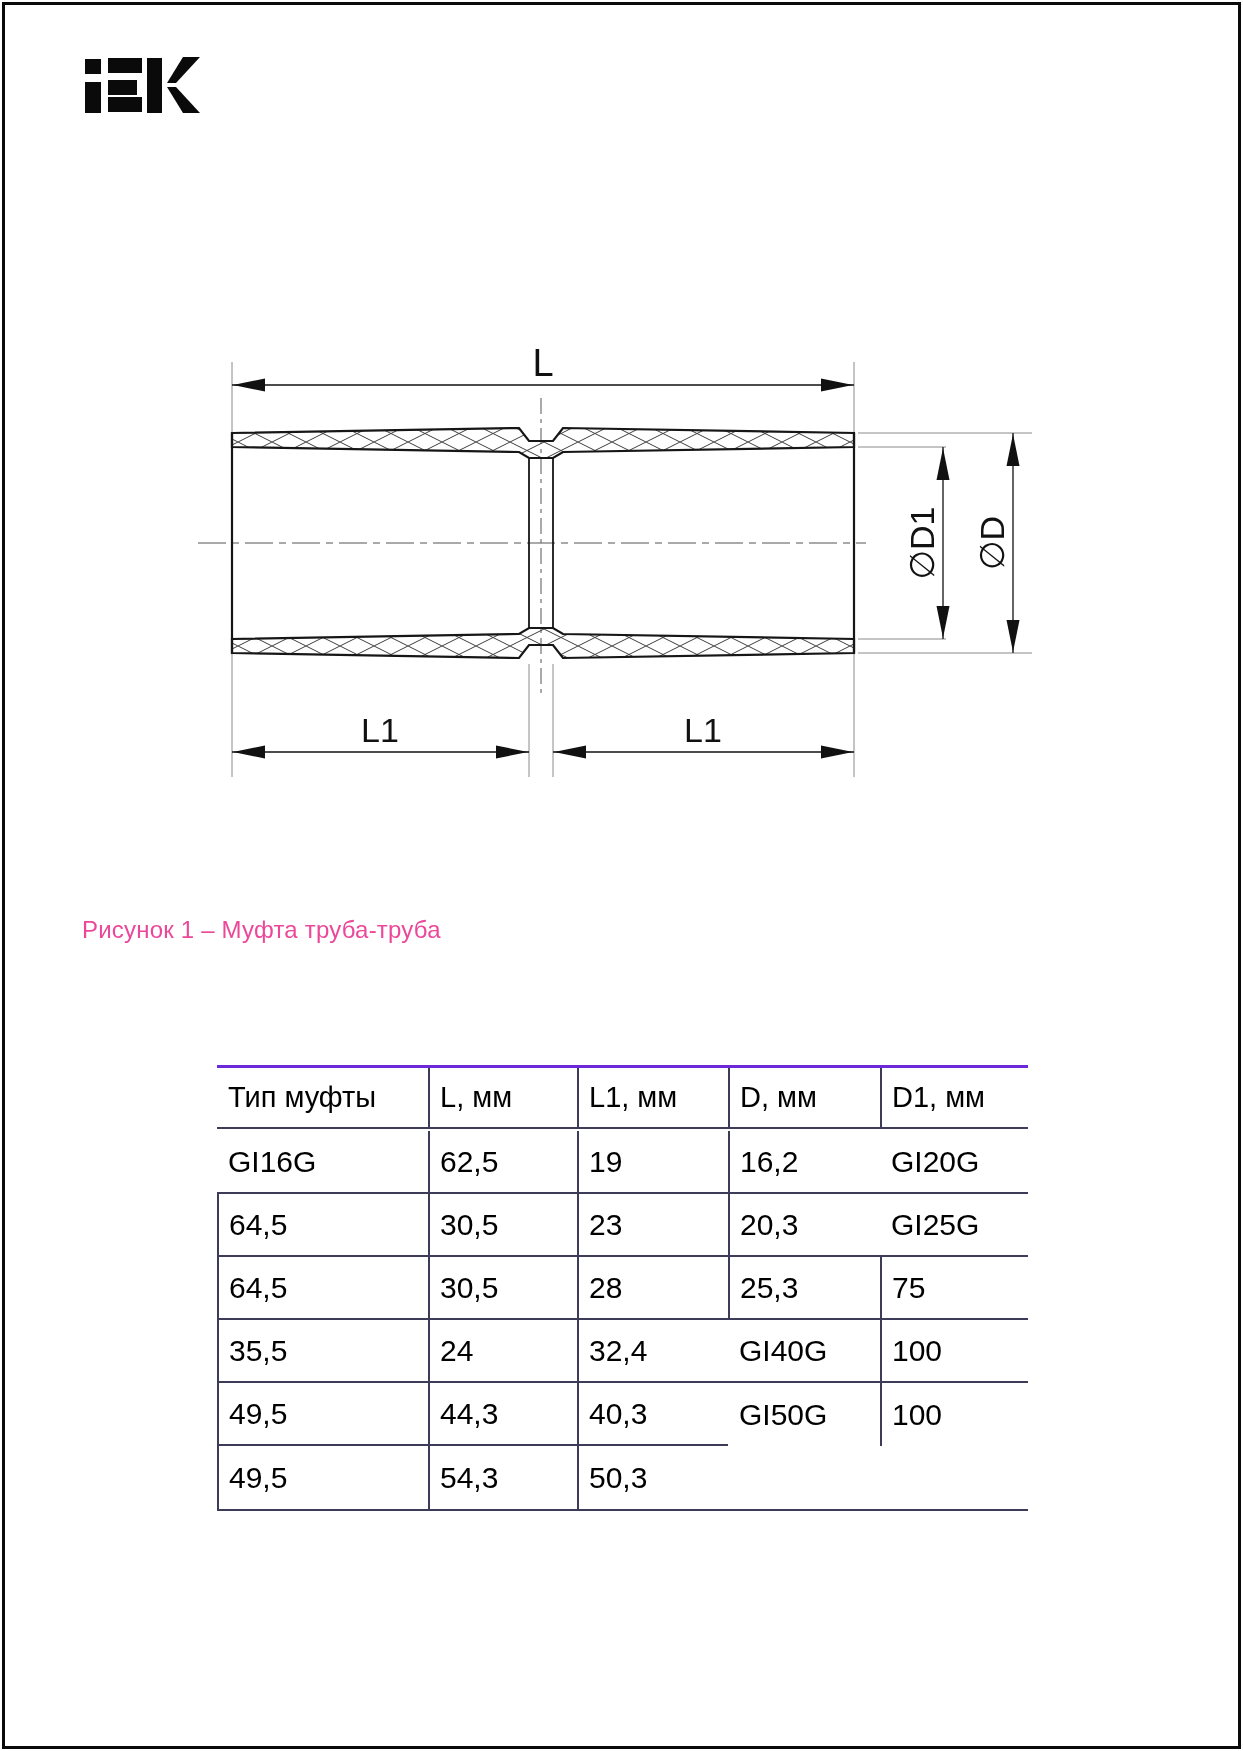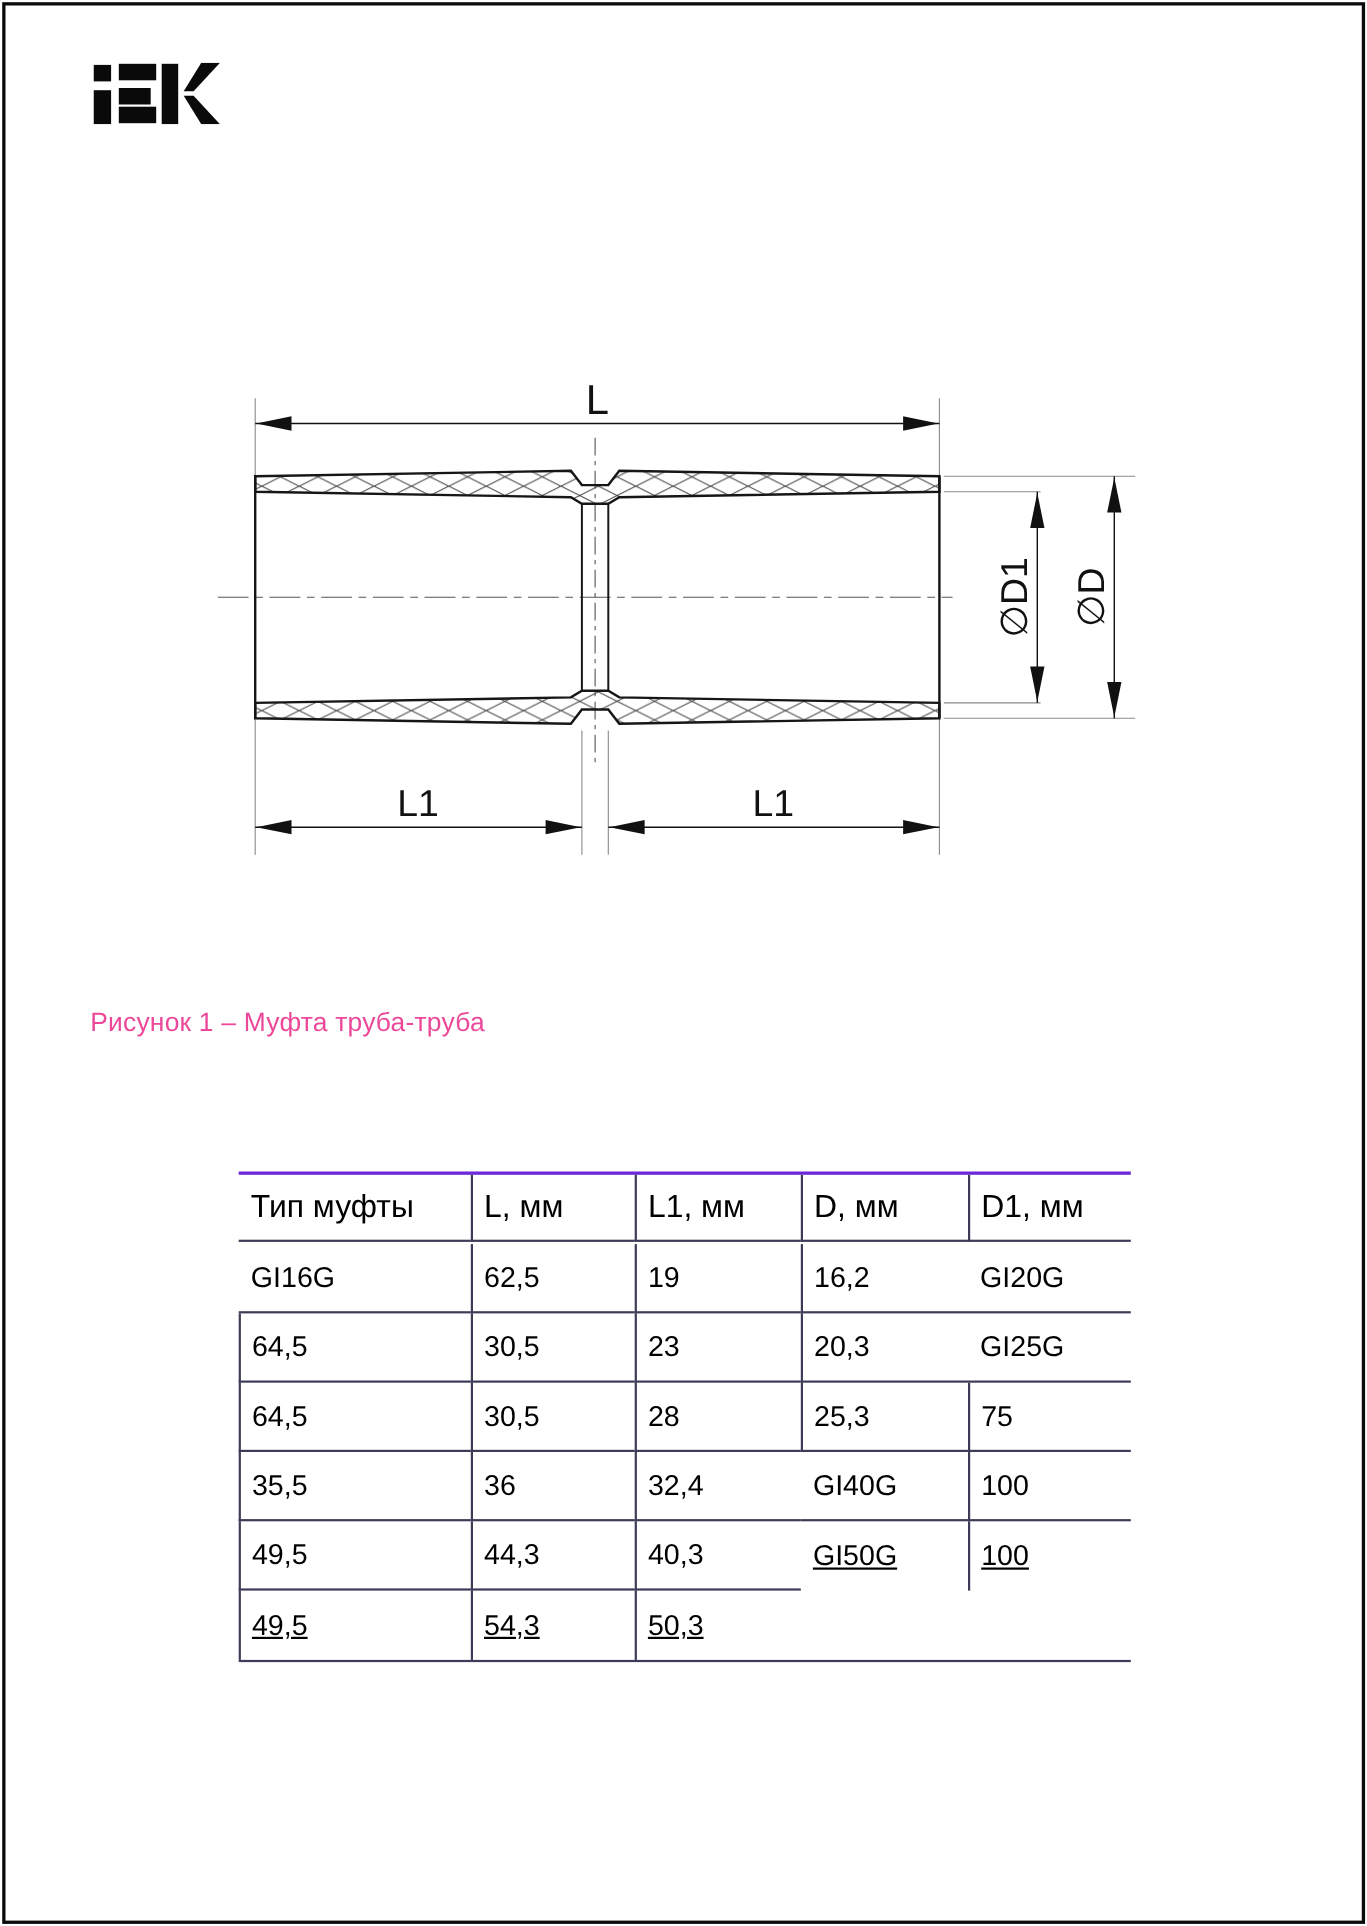--- a/index.html
+++ b/index.html
@@ -7,25 +7,25 @@
        font-family:"Liberation Sans", sans-serif;color:#000;}
   .page-frame{position:absolute;inset:2px;border:3px solid #0a0a0a;pointer-events:none;}
   .logo{position:absolute;left:85px;top:57px;width:116px;height:56px;}
   .sr-only{position:absolute;width:1px;height:1px;overflow:hidden;clip:rect(0 0 0 0);white-space:nowrap;}
   .drawing{position:absolute;left:150px;top:270px;width:930px;height:530px;}
   .caption{position:absolute;left:82px;top:916px;font-size:24px;letter-spacing:.2px;color:#ec4899;}
   .spec-table{position:absolute;left:217px;top:1065px;width:811px;
       display:grid;grid-template-columns:211px 149px 151px 152px 148px;
       grid-auto-rows:63px;border-top:3px solid #6d28d9;border-bottom:2px solid #3c3c58;}
   .spec-table .cell{box-sizing:border-box;display:flex;align-items:center;
-      border-bottom:2px solid #3c3c58;padding-left:10px;font-size:26px;}
+      border-bottom:2px solid #3c3c58;padding-left:10px;font-size:30px;}
   .spec-table .cell.c1{padding-left:11px;}
   .spec-table .cell.c2,.spec-table .cell.c3,.spec-table .cell.c4,.spec-table .cell.c5{border-left:2px solid #3c3c58;}
   .spec-table .hcell{font-size:29px;height:61px;}
-  .spec-table .row-last{border-bottom:none;text-decoration:underline;}
+  .spec-table .row-last{border-bottom:none;}
   svg text{font-family:"Liberation Sans", sans-serif;fill:#111;}
 </style>
 </head>
 <body>
 
 <div class="page-frame"></div>
 
 <svg class="logo" viewBox="0 0 116 56" aria-hidden="true">
   <g fill="#0a0a0a">
     <rect x="0" y="2" width="16" height="15"></rect>
@@ -127,21 +127,21 @@
   <div class="cell c5">20,3</div>
 
   <div class="cell c1">GI25G</div>
   <div class="cell c2">64,5</div>
   <div class="cell c3">30,5</div>
   <div class="cell c4">28</div>
   <div class="cell c5">25,3</div>
 
   <div class="cell c2">75</div>
   <div class="cell c3">35,5</div>
-  <div class="cell c4">36</div>
+  <div class="cell c4">24</div>
   <div class="cell c5">32,4</div>
 
   <div class="cell c1">GI40G</div>
   <div class="cell c2">100</div>
   <div class="cell c3">49,5</div>
   <div class="cell c4">44,3</div>
   <div class="cell c5">40,3</div>
 
   <div class="cell c1 row-last">GI50G</div>
   <div class="cell c2 row-last">100</div>

